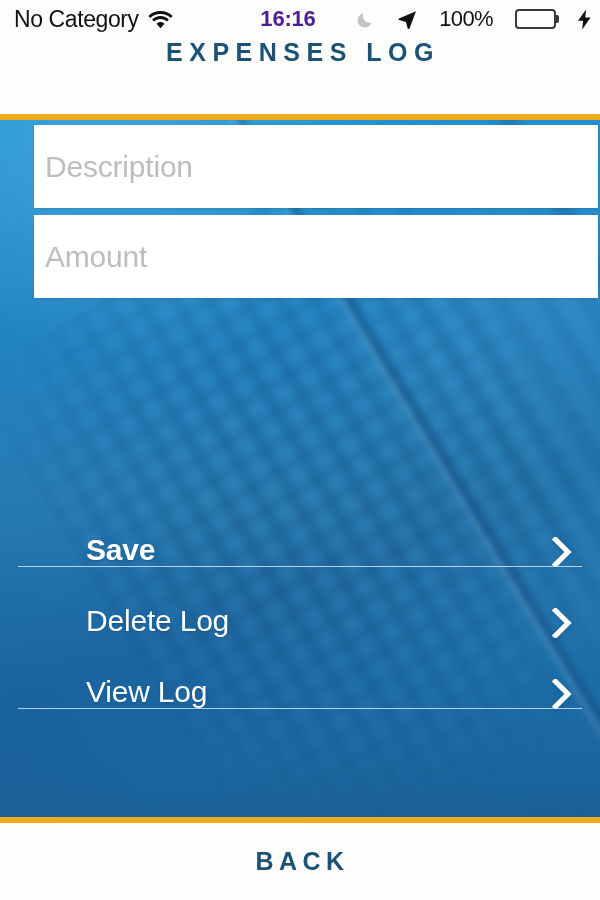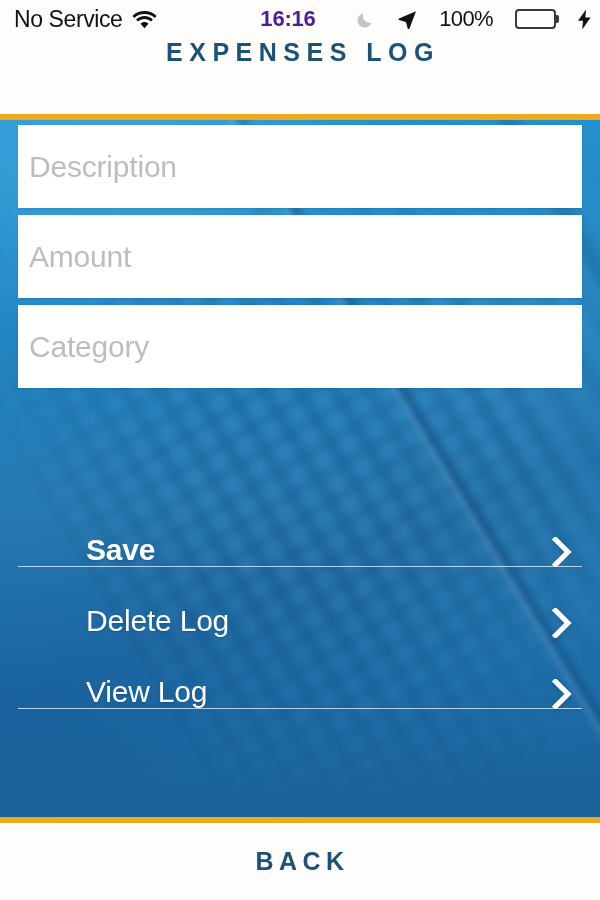--- a/index.html
+++ b/index.html
@@ -196,20 +196,21 @@
     padding:5px 18px 0 18px;
   }
   .field {
     width:100%; height:83px;
     background:#ffffff;
     border:0;
     margin-bottom:7px;
     display:flex; align-items:center;
     padding:0 11px;
     box-shadow:0 1px 2px rgba(0,0,0,0.10);
+    margin-left:16px;
   }
   .field input {
     width:100%; height:100%;
     border:0; outline:0; background:transparent;
     font-family:"Liberation Sans", sans-serif;
     font-size:30px; font-weight:400;
     color:#3a3a3a;
     letter-spacing:-0.2px;
   }
   .field input::placeholder {
@@ -264,21 +265,21 @@
   }
 </style>
 </head>
 <body>
 
 <div id="app">
 
   <div class="statusbar">
 
     <div class="sb-left">
-      <span class="sb-carrier">No Service</span>
+      <span class="sb-carrier">No Category</span>
       <span class="ico-wifi">
         <svg viewBox="0 0 25 19" width="25" height="19">
           <path d="M12.5 4.0c4.0 0 7.6 1.5 10.2 4.0l1.9-2.1C21.6 2.9 17.3 1.1 12.5 1.1S3.4 2.9 0.4 5.9l1.9 2.1C4.9 5.5 8.5 4.0 12.5 4.0z" fill="#111"></path>
           <path d="M12.5 9.0c2.5 0 4.8 1.0 6.5 2.6l1.9-2.1c-2.2-2.1-5.1-3.4-8.4-3.4S6.3 7.4 4.1 9.5l1.9 2.1C7.7 10.0 10.0 9.0 12.5 9.0z" fill="#111"></path>
           <path d="M12.5 18.2l4.0-4.5c-1.1-1.0-2.5-1.6-4.0-1.6s-2.9 0.6-4.0 1.6L12.5 18.2z" fill="#111"></path>
         </svg>
       </span>
     </div>
 
     <div class="sb-center">
@@ -322,23 +323,20 @@
     <div class="facade2"></div>
     <div class="edge"></div>
     <div class="edge2"></div>
 
     <div class="fields">
       <div class="field">
         <input type="text" placeholder="Description" style="">
       </div>
       <div class="field">
         <input type="text" placeholder="Amount" style="">
-      </div>
-      <div class="field">
-        <input type="text" placeholder="Category" style="">
       </div>
     </div>
 
     <div class="menu">
 
       <div class="menu-row bold">
         <span class="menu-label">Save</span>
         <span class="chev">
           <svg viewBox="0 0 22 30" width="22" height="30">
             <path d="M4.5 2.5L17.0 15.0 4.5 27.5" fill="none" stroke="#ffffff" stroke-width="5.2" stroke-linecap="square" stroke-linejoin="miter"></path>

